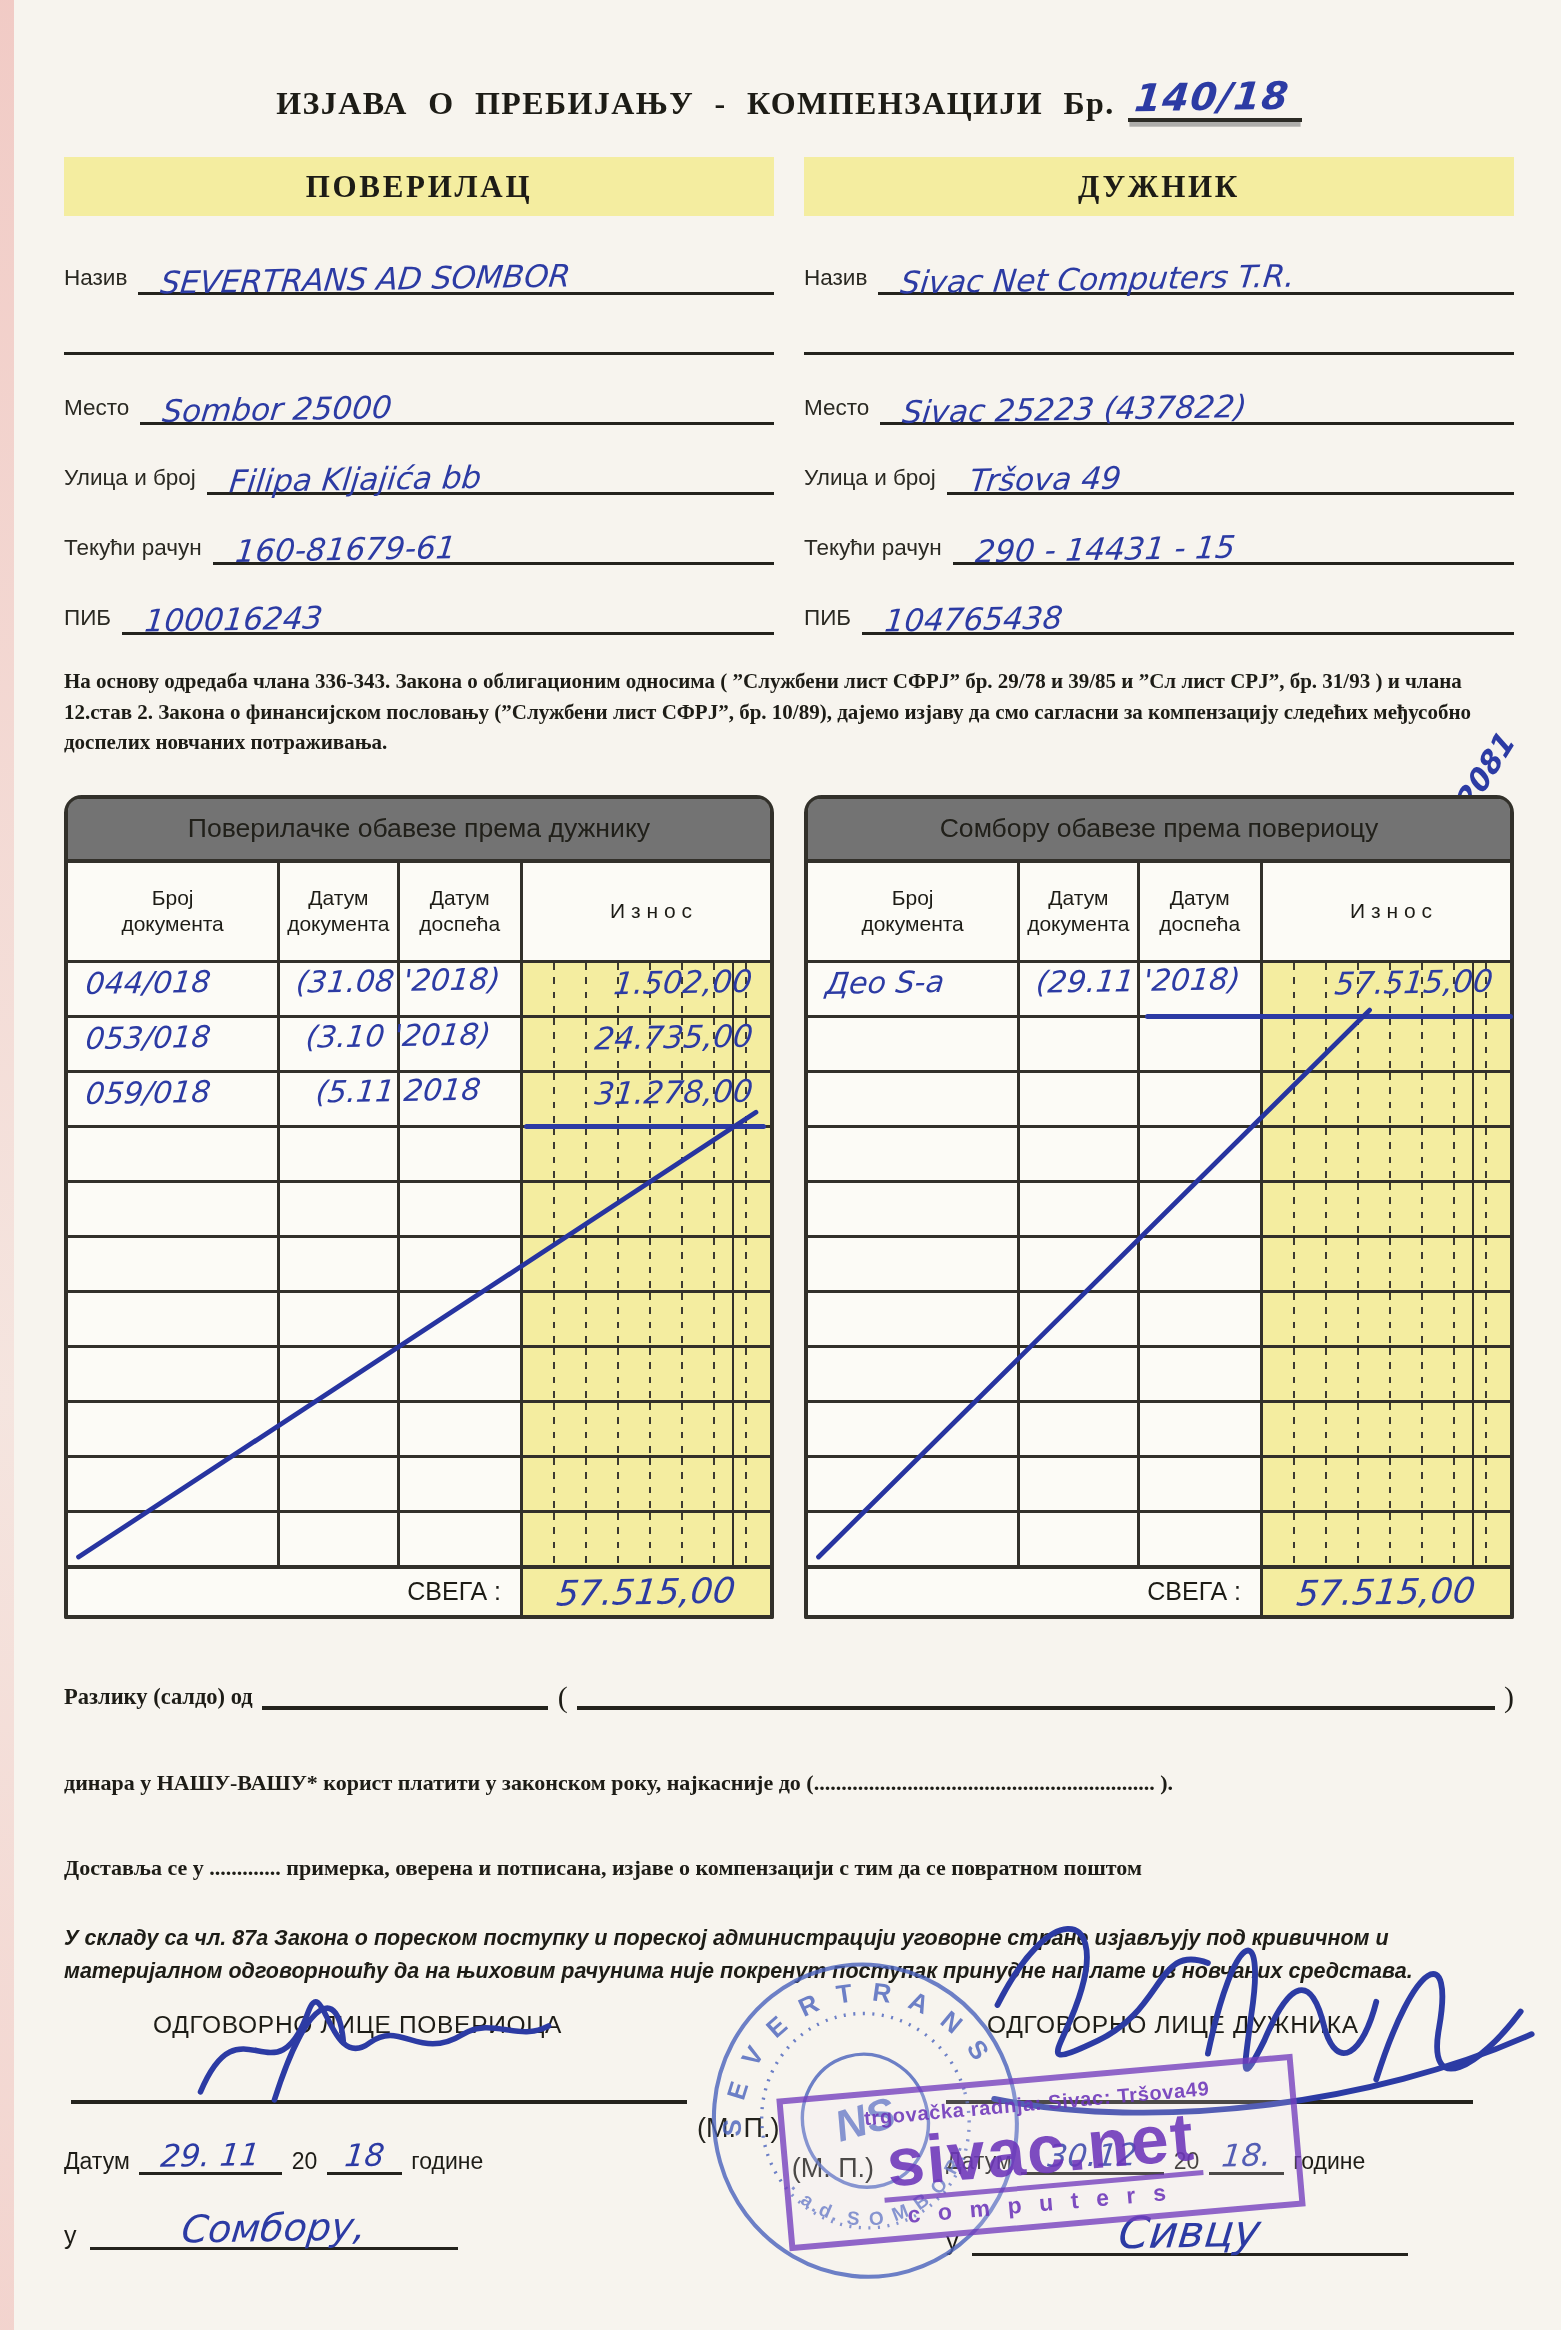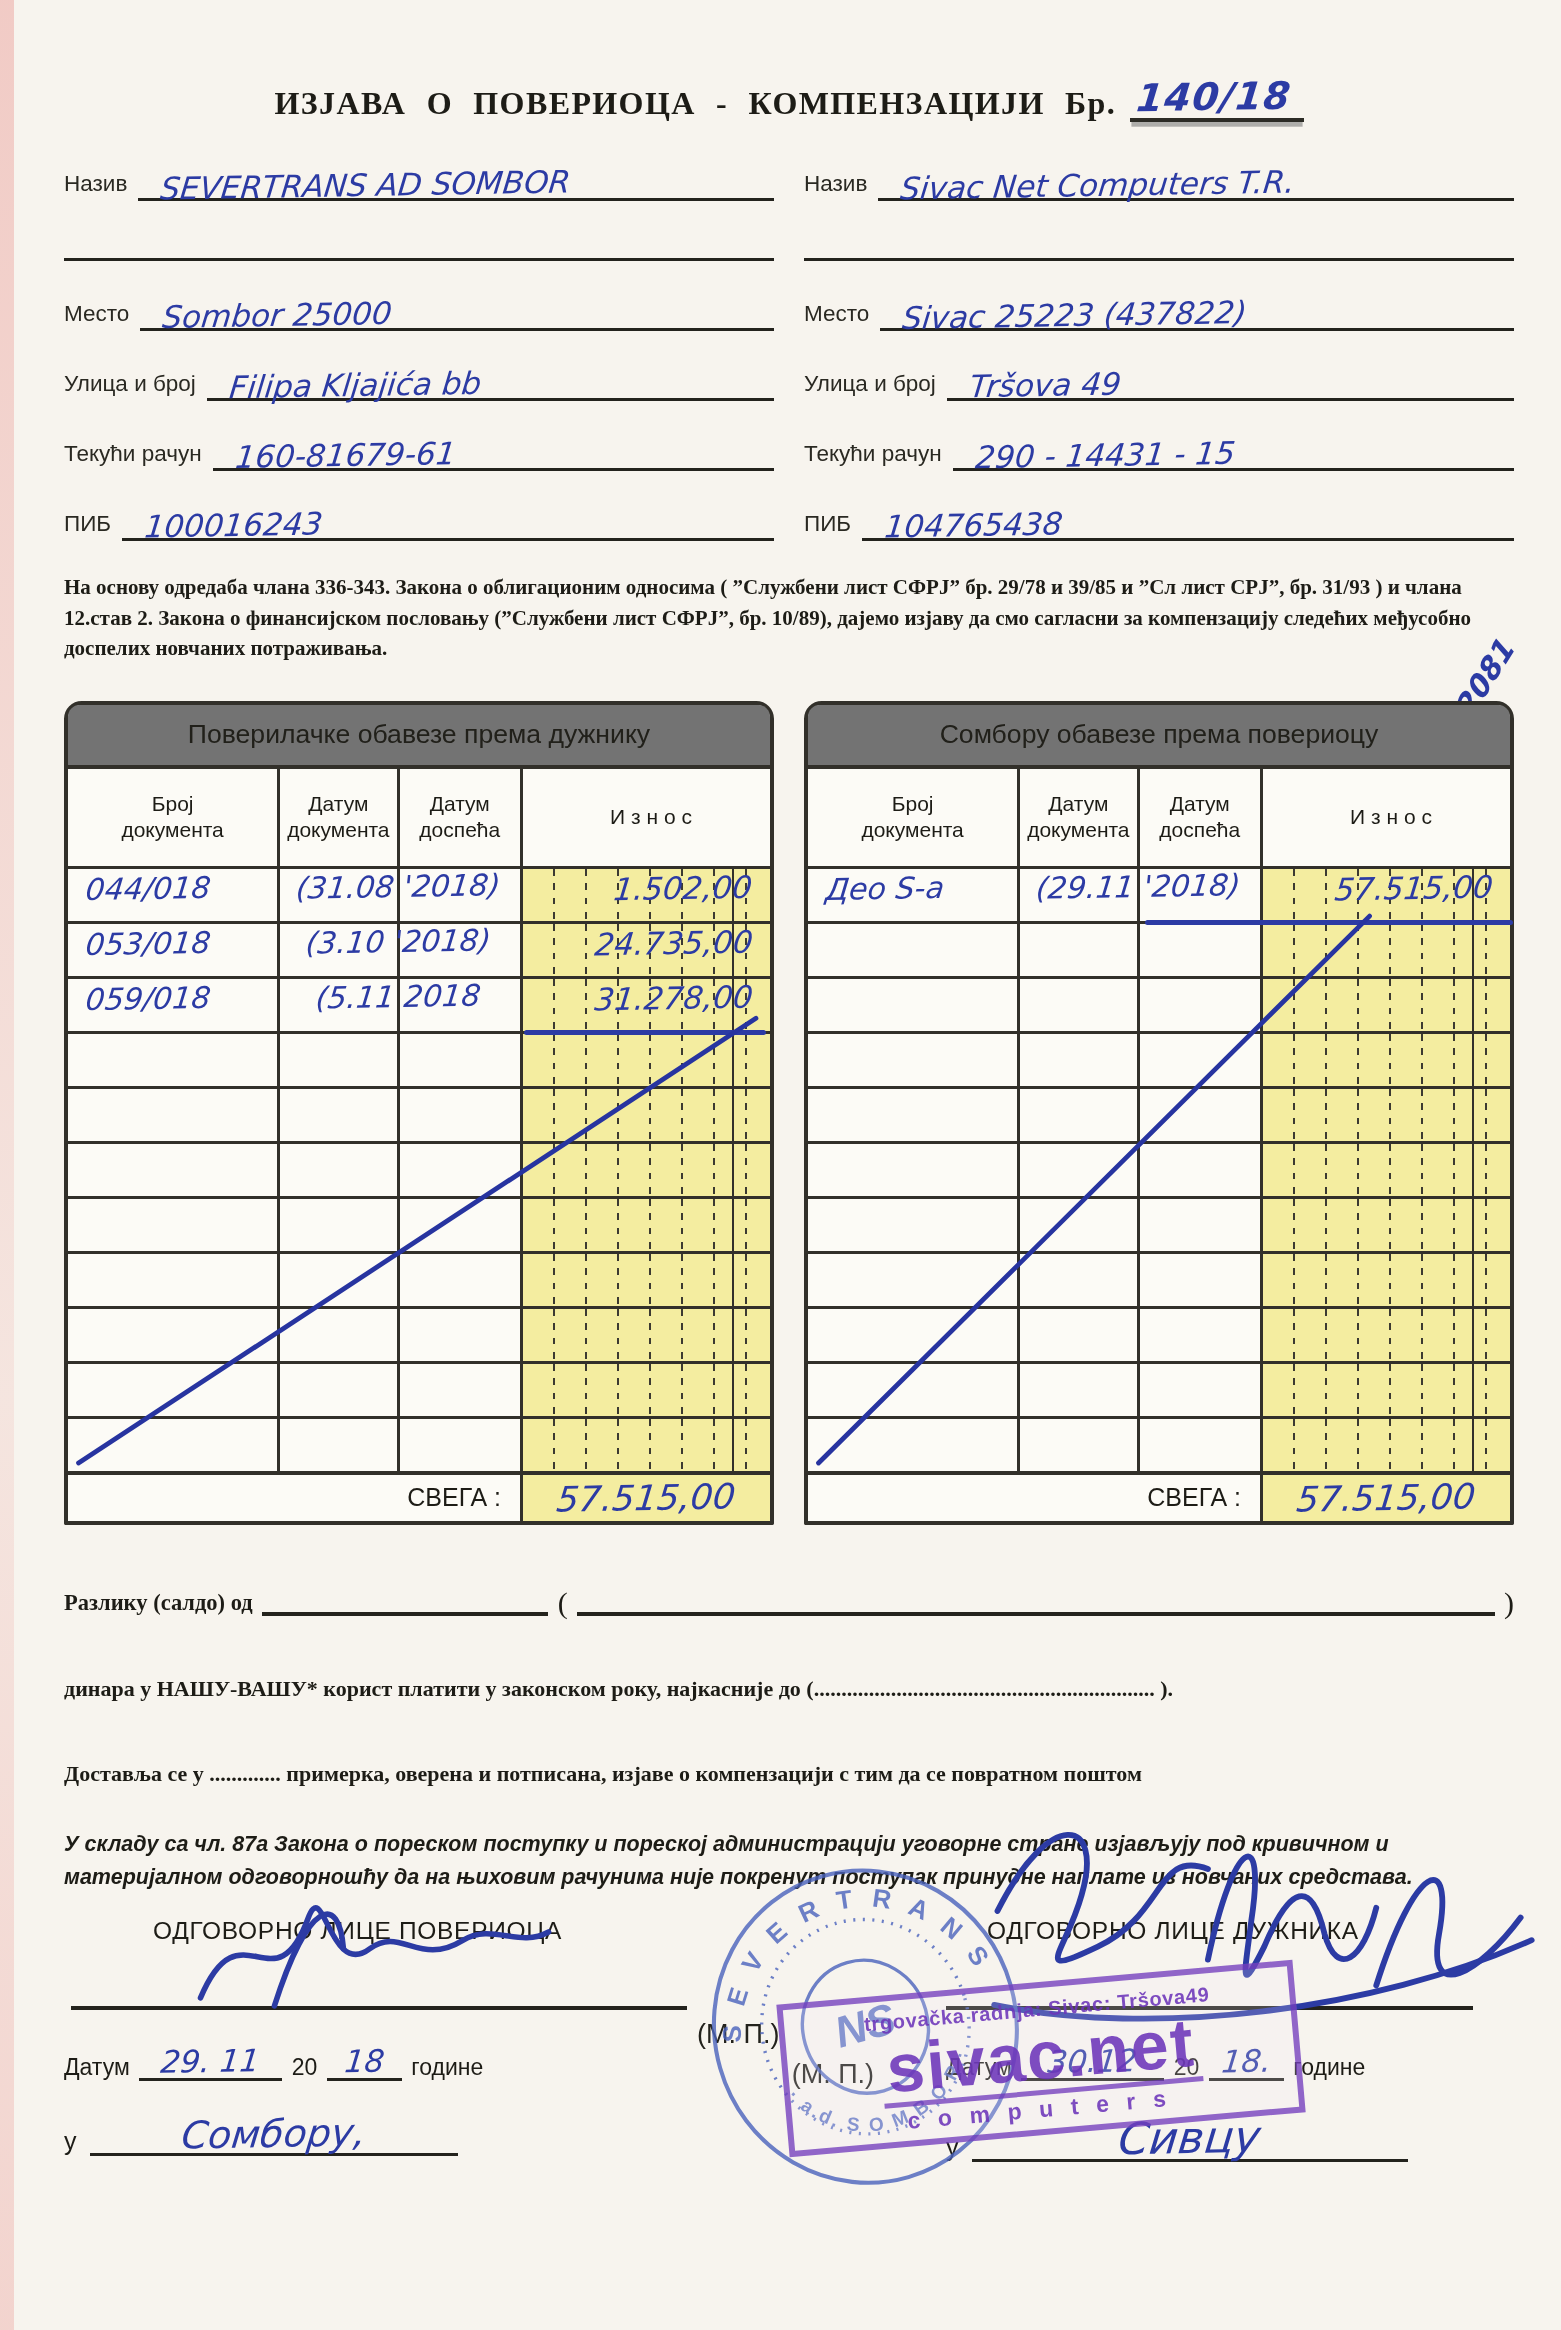--- a/index.html
+++ b/index.html
@@ -133,26 +133,30 @@
   .sivac-main { font-size:68px; font-weight:bold; letter-spacing:2px; line-height:1.02;
     border-bottom:5.5px solid rgba(112,58,188,.85); display:inline-block; padding:0 5.5px; }
   .sivac-sub { font-size:23px; font-weight:bold; letter-spacing:17.7px; margin-top:1.4px; }
 </style>
 </head>
 <body>
 
 <div class="page">
 
   <div class="title-row">
-    <span>ИЗЈАВА  О  ПОВЕРИОЦА - КОМПЕНЗАЦИЈИ  Бр.</span>
+    <span>ИЗЈАВА  О  ПРЕБИЈАЊУ - КОМПЕНЗАЦИЈИ  Бр.</span>
     <span class="num-line">
       <span class="hw">140/18</span>
     </span>
   </div>
 
+  <div class="bands">
+    <div class="band">ПОВЕРИЛАЦ</div>
+    <div class="band">ДУЖНИК</div>
+  </div>
 
   <div class="cols">
     <div class="col">
       <div class="field first">
         <span class="flabel">Назив</span>
         <span class="fline">
             <span class="hw">SEVERTRANS AD SOMBOR</span>
           </span>
       </div>
       <div class="field blank">

